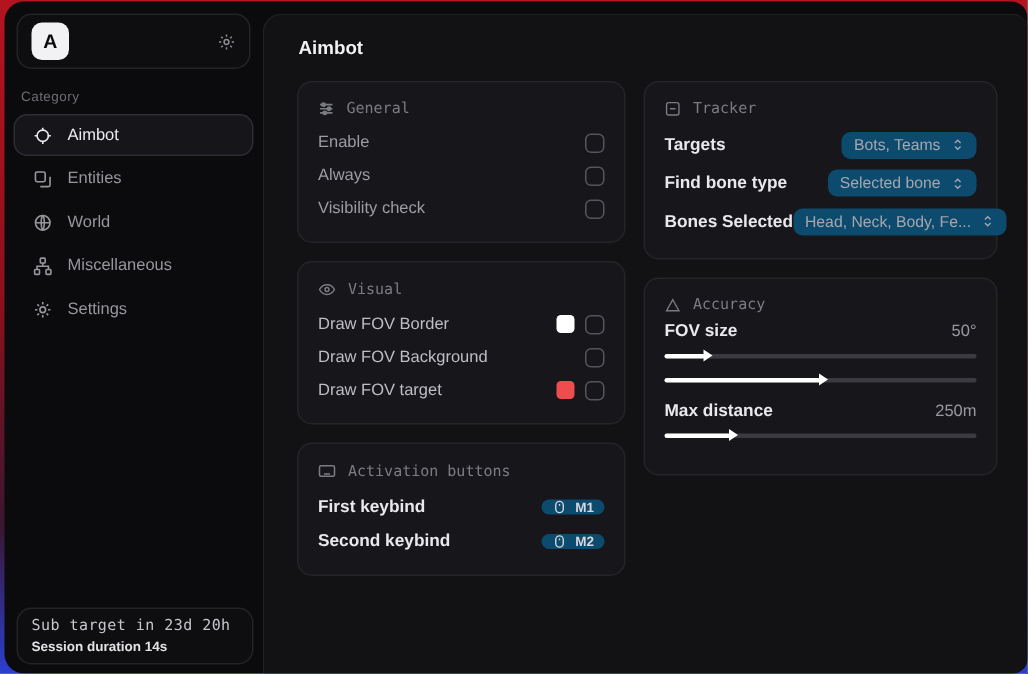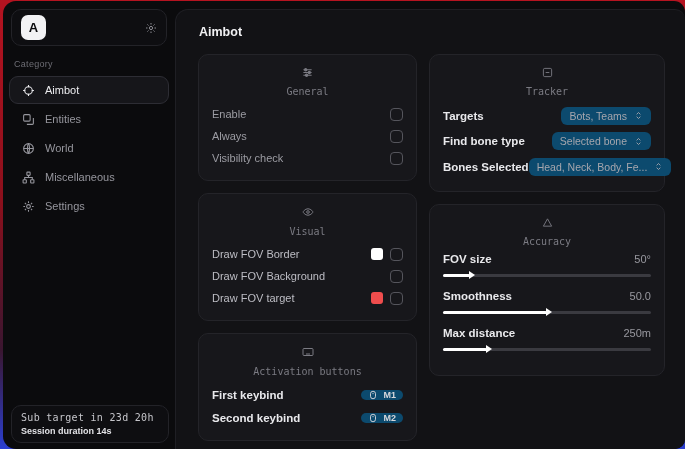--- a/index.html
+++ b/index.html
@@ -58,21 +58,21 @@
   }
   .page-title { font-size:12.5px; font-weight:bold; color:#f1f1f3; margin:2px 0 15px 1px; }
   .grid { display:flex; gap:12px; align-items:flex-start; }
   .col { display:flex; flex-direction:column; gap:12px; width:236px; }
   .card {
     background:#17171b; border:1px solid #242429; border-radius:10px;
     padding:9px 13px 11px; width:100%;
   }
   .card-header {
     display:flex; align-items:center; gap:8px; color:#7b7b83;
-    font-family:"DejaVu Sans Mono", monospace; font-size:10px; margin:3px 0 6px;flex-direction:column;
+    font-family:"DejaVu Sans Mono", monospace; font-size:10px; margin:3px 0 6px;
   }
   .row { display:flex; align-items:center; justify-content:space-between; height:22px; }
   .row-label { font-size:11px; color:#9c9ca3; }
   .row-label.bright { color:#bdbdc4; }
   .row-label.bold { font-weight:bold; color:#e9e9ec; font-size:11.5px; }
   .checkbox {
     width:13px; height:13px; border:1.5px solid #55555c; border-radius:4px;
     background:transparent; flex-shrink:0;
   }
   .right-group { display:flex; align-items:center; gap:7px; }
@@ -338,24 +338,20 @@
               <span class="slider-value">50°</span>
             </div>
             <div class="track">
               <div class="fill" style="width:13%">
                   <span class="thumb"></span>
                 </div>
             </div>
           </div>
 
           <div class="slider-group">
-            <div class="slider-head">
-              <span class="row-label bold">Smoothness</span>
-              <span class="slider-value">50.0</span>
-            </div>
             <div class="track">
               <div class="fill" style="width:50%">
                   <span class="thumb"></span>
                 </div>
             </div>
           </div>
 
           <div class="slider-group">
             <div class="slider-head">
               <span class="row-label bold">Max distance</span>

